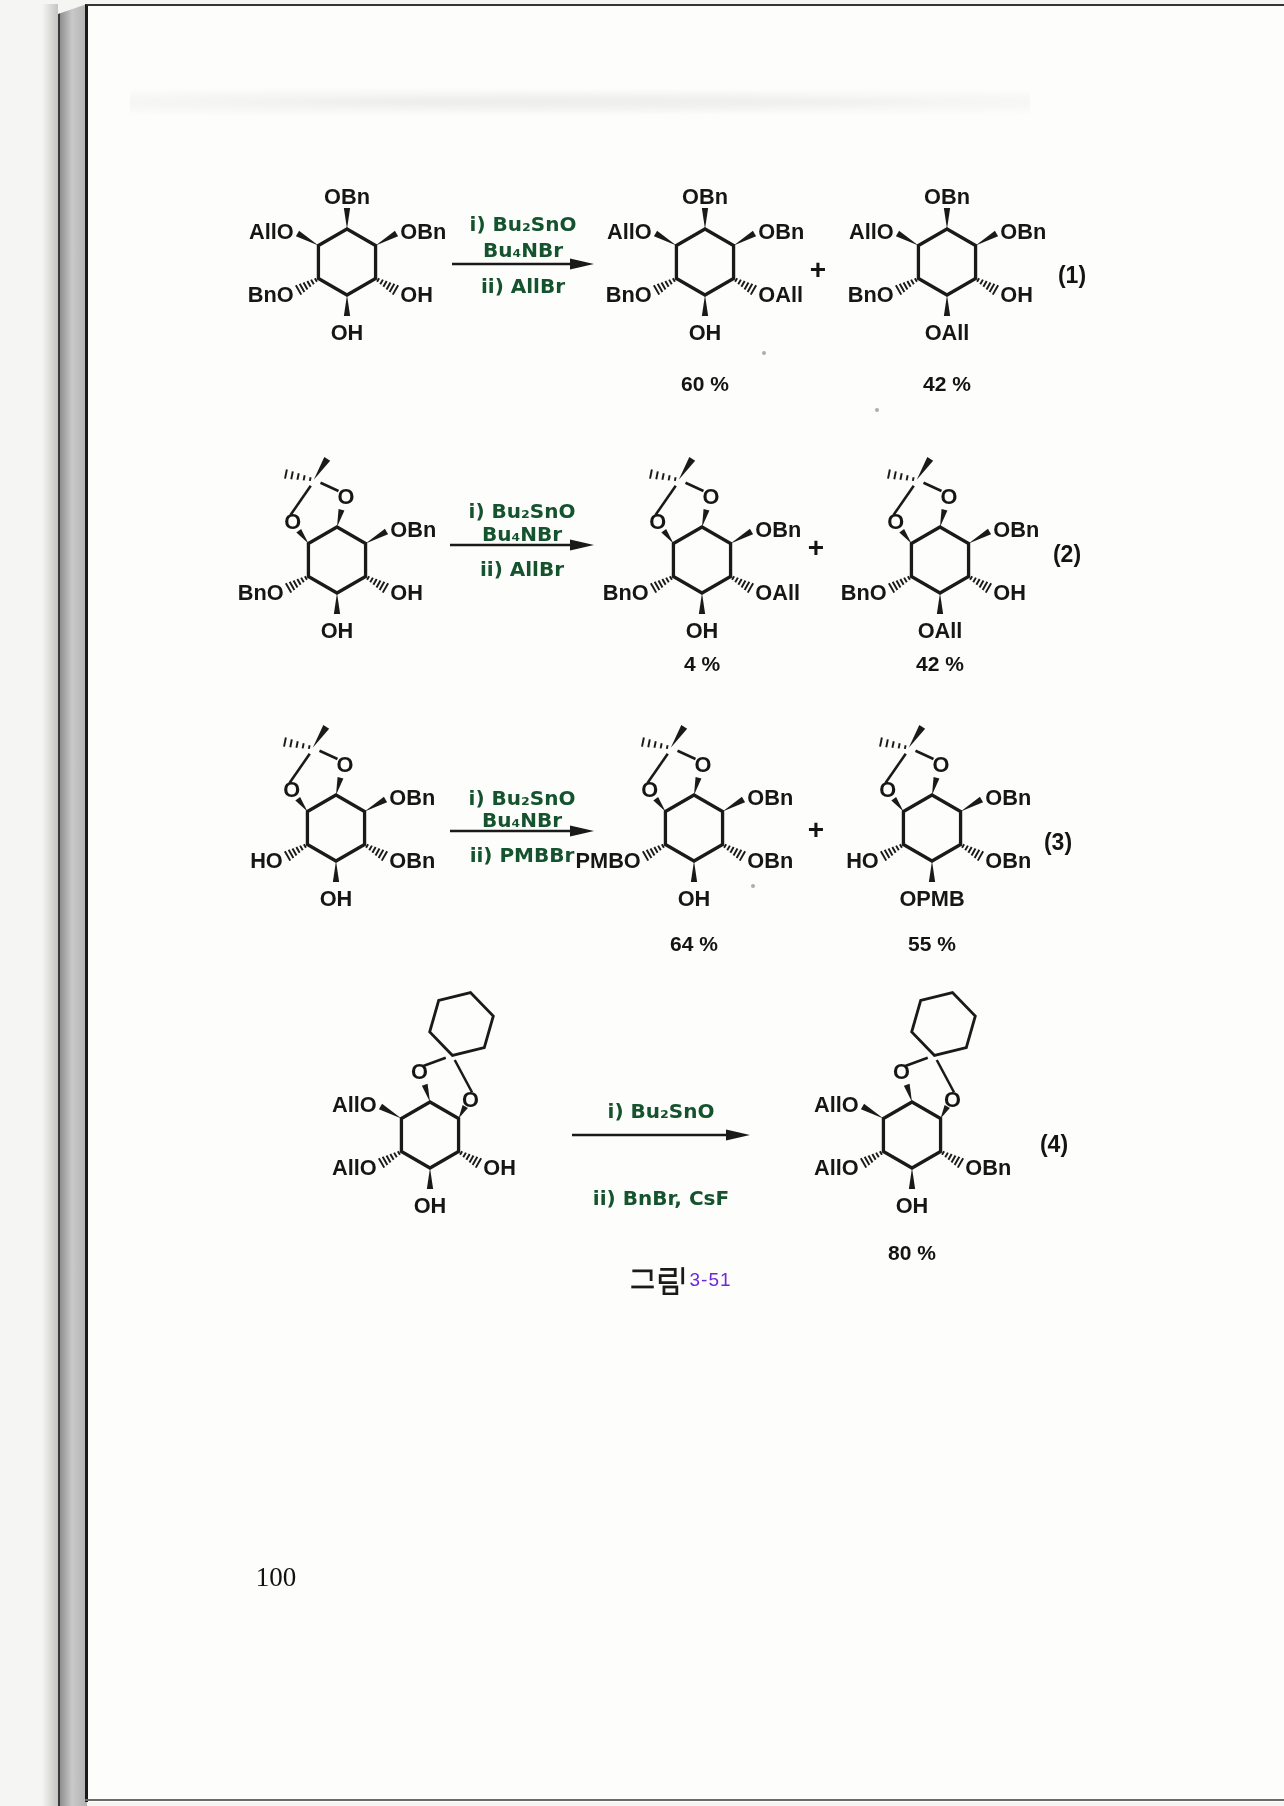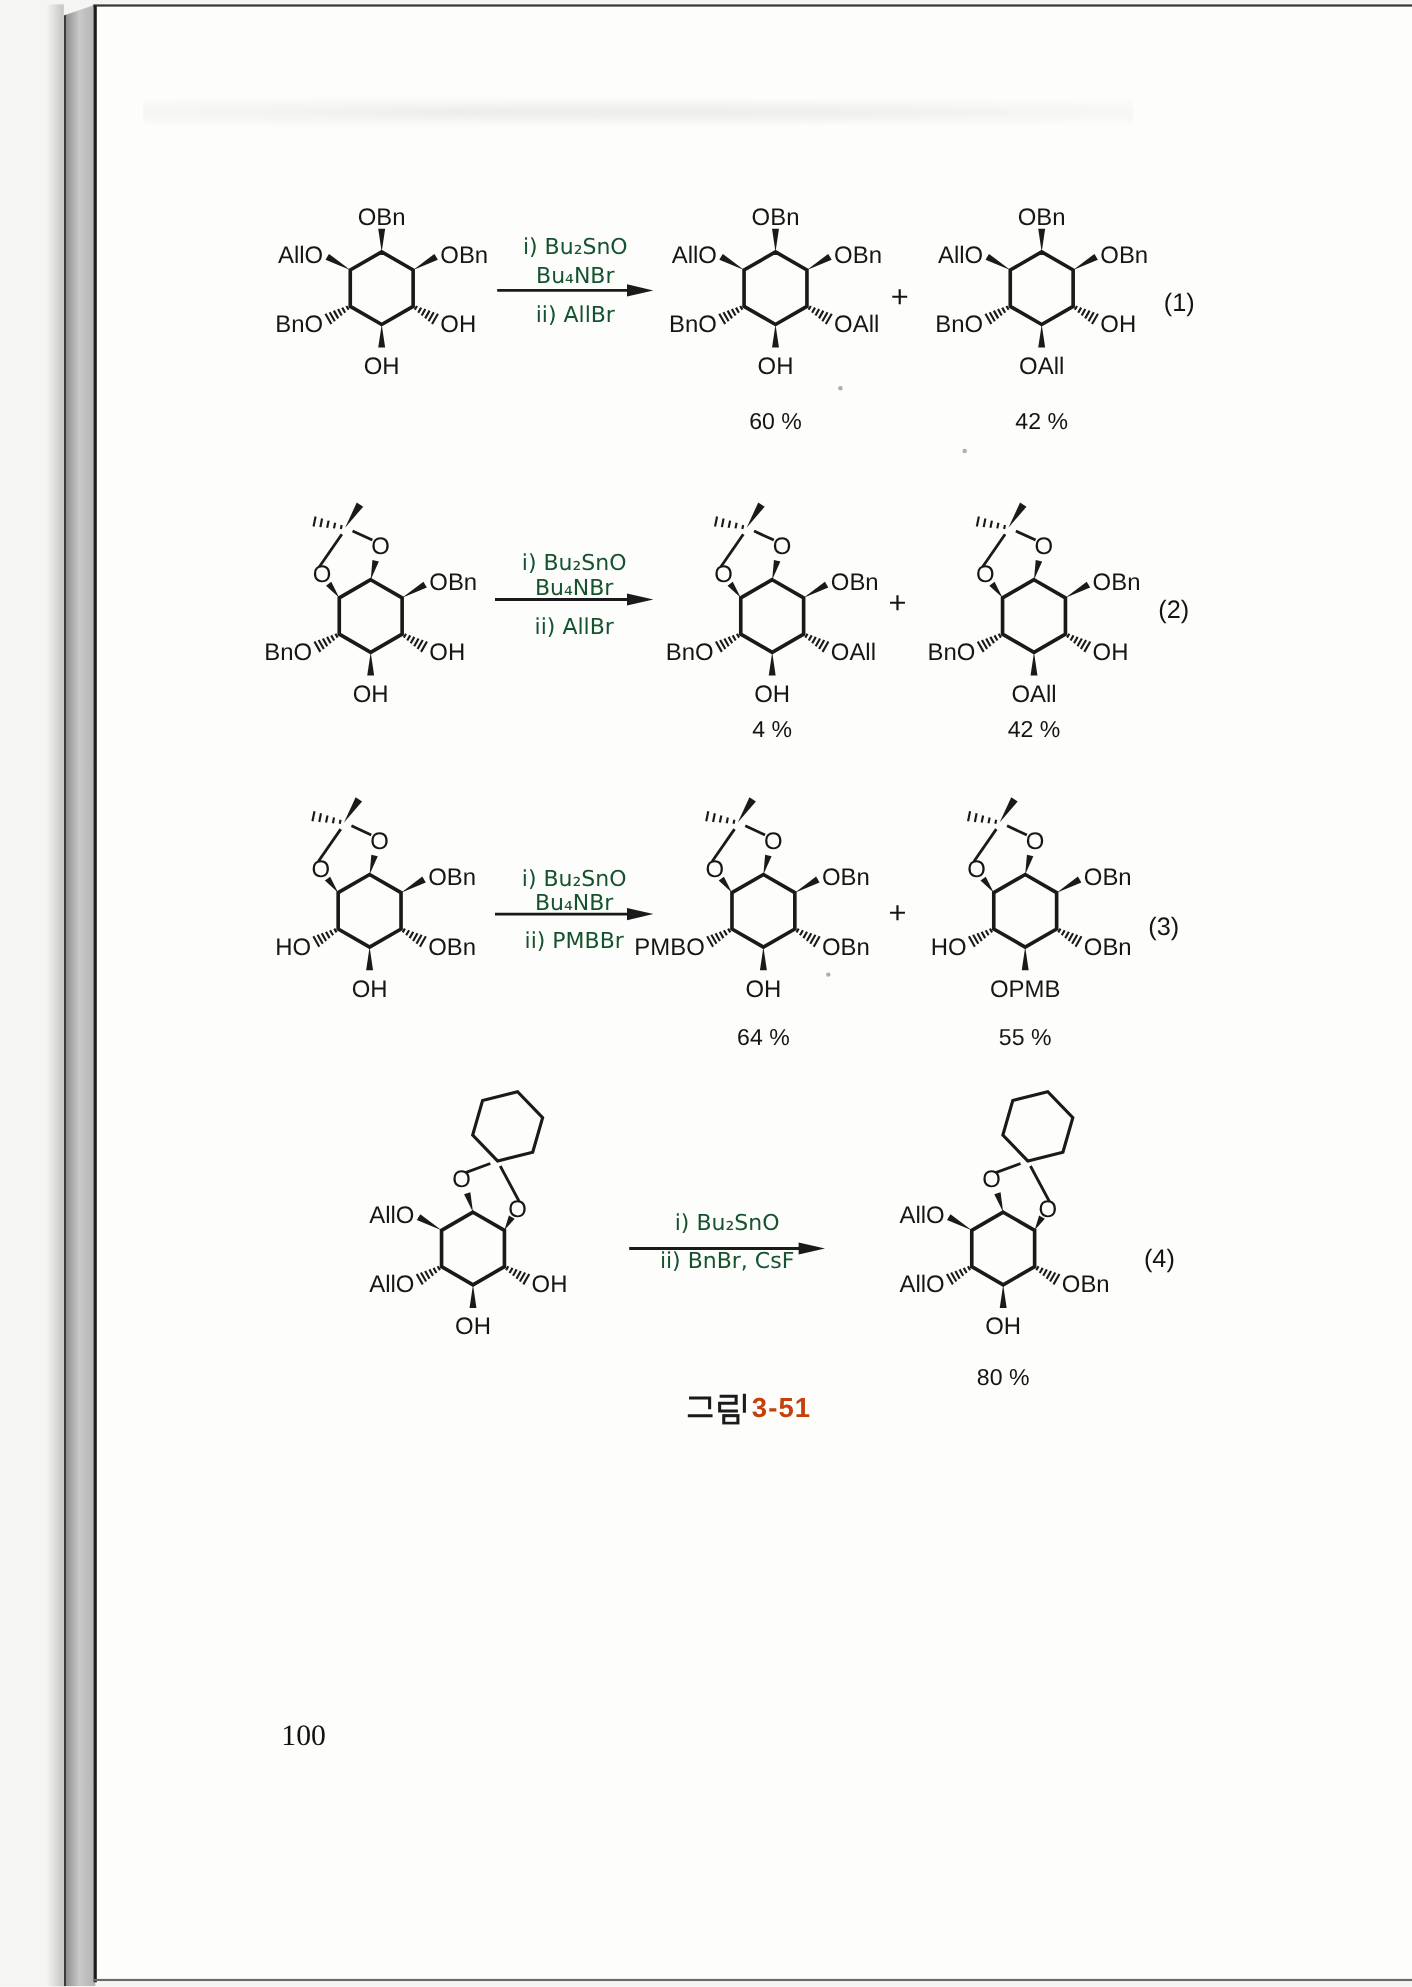--- a/index.html
+++ b/index.html
@@ -21,38 +21,38 @@
   .struct{position:absolute;overflow:visible;}
   .struct text{font-family:"Liberation Sans","DejaVu Sans",sans-serif;font-size:29px;fill:#161616;}
   .reagent{position:absolute;width:240px;text-align:center;white-space:nowrap;
     font-family:"DejaVu Sans","Liberation Sans",sans-serif;font-size:20px;line-height:22px;color:#14532d;}
   .yield{position:absolute;width:140px;text-align:center;font-size:21px;
     font-family:"Liberation Sans",sans-serif;color:#141414;}
   .plus{position:absolute;width:44px;text-align:center;font-size:28px;line-height:28px;color:#141414;}
   .eqnum{position:absolute;width:84px;text-align:center;font-size:23px;line-height:26px;color:#141414;}
   .caption{position:absolute;left:555px;top:1264px;width:250px;height:32px;
     display:flex;align-items:center;justify-content:center;gap:3px;}
-  .caption-number{font-size:25px;font-family:"Liberation Sans",sans-serif;color:#c2410c;letter-spacing:1px;font-weight:bold;}
+  .caption-number{font-size:19px;font-family:"Liberation Sans",sans-serif;color:#6d28d9;letter-spacing:1px;}
   .pagenum{position:absolute;left:240px;top:1562px;width:72px;text-align:center;
     font-family:"Liberation Serif",serif;font-size:27px;color:#111;}
   .speck{position:absolute;width:4px;height:4px;border-radius:50%;background:#8a8a8a;opacity:.7;}
   .smudge{position:absolute;left:130px;top:84px;width:900px;height:36px;
     background:radial-gradient(ellipse at 30% 50%,rgba(120,120,120,0.10),rgba(0,0,0,0) 60%),
                radial-gradient(ellipse at 75% 50%,rgba(120,120,120,0.08),rgba(0,0,0,0) 55%);}
 </style>
 </head>
 <body>
 
 <div class="spine-shadow"></div>
 <div class="spine"></div>
 <div class="page"></div>
 <div class="page-bottom-edge"></div>
 <div class="smudge"></div>
 
-<div id="canvas" class="abs" style="left:0;top:0;width:1284px;height:1514px;">
+<div id="canvas" class="abs" style="left:0;top:0;width:1284px;height:1514px;font-weight:bold;">
     <svg class="struct" width="240" height="247.5" viewBox="-40 -70 320 330" style="left: 227px; top: 97px;">
       <polygon points="120,106 158.1,128 158.1,172 120,194 81.9,172 81.9,128" fill="none" stroke="#1a1a1a" stroke-width="4.4"></polygon>
       <polygon points="120,106 124.2,78.0 115.8,78.0" fill="#1a1a1a"></polygon>
       <text x="120" y="63" text-anchor="middle" dominant-baseline="central">OBn</text>
       <polygon points="158.1,128 188.1,115.6 183.9,108.4" fill="#1a1a1a"></polygon>
       <text x="191" y="109" text-anchor="start" dominant-baseline="central">OBn</text>
       <g>
         <line x1="162.8" y1="171.6" x2="160.1" y2="176.2" stroke="#1a1a1a" stroke-width="2.6"></line>
         <line x1="167.9" y1="173.5" x2="164.3" y2="179.7" stroke="#1a1a1a" stroke-width="2.6"></line>
         <line x1="172.9" y1="175.3" x2="168.5" y2="183.1" stroke="#1a1a1a" stroke-width="2.6"></line>
@@ -463,21 +463,21 @@
       <text x="174" y="102" text-anchor="middle" dominant-baseline="central">O</text>
       <line x1="176" y1="93" x2="153" y2="50" stroke="#1a1a1a" stroke-width="3.4"></line>
       <polygon points="150,44 119.6,12.6 131.6,-29.4 174,-40 204.4,-8.6 192.4,33.4" fill="none" stroke="#1a1a1a" stroke-width="3.8"></polygon>
     </svg>
     <div class="yield" style="left: 842px; top: 1241px;">80 %</div>
     <svg class="struct" width="178" height="16" viewBox="0 0 178 16" style="left: 572px; top: 1127px;">
       <line x1="0" y1="8" x2="162" y2="8" stroke="#1a1a1a" stroke-width="2.6"></line>
       <polygon points="154,2.5 178,8 154,13.5" fill="#1a1a1a"></polygon>
     </svg>
     <div class="reagent" style="left: 541px; top: 1100px;">i) Bu₂SnO</div>
-    <div class="reagent" style="left: 541px; top: 1135px;">ii) BnBr, CsF</div>
+    <div class="reagent" style="left: 541px; top: 1187px;">ii) BnBr, CsF</div>
     <div class="eqnum" style="left: 1012px; top: 1131px;">(4)</div>
   </div>
 
 <div class="caption">
   <svg width="58" height="30" viewBox="0 0 54 28">
     <g fill="none" stroke="#1a1a1a" stroke-width="2.6">
       <path d="M4,5.5 H21.5 V15"></path>
       <path d="M3,20.5 H24"></path>
       <path d="M30,4 H44 V10 H30 V16.5 H45.5"></path>
       <path d="M51,2 V18"></path>

